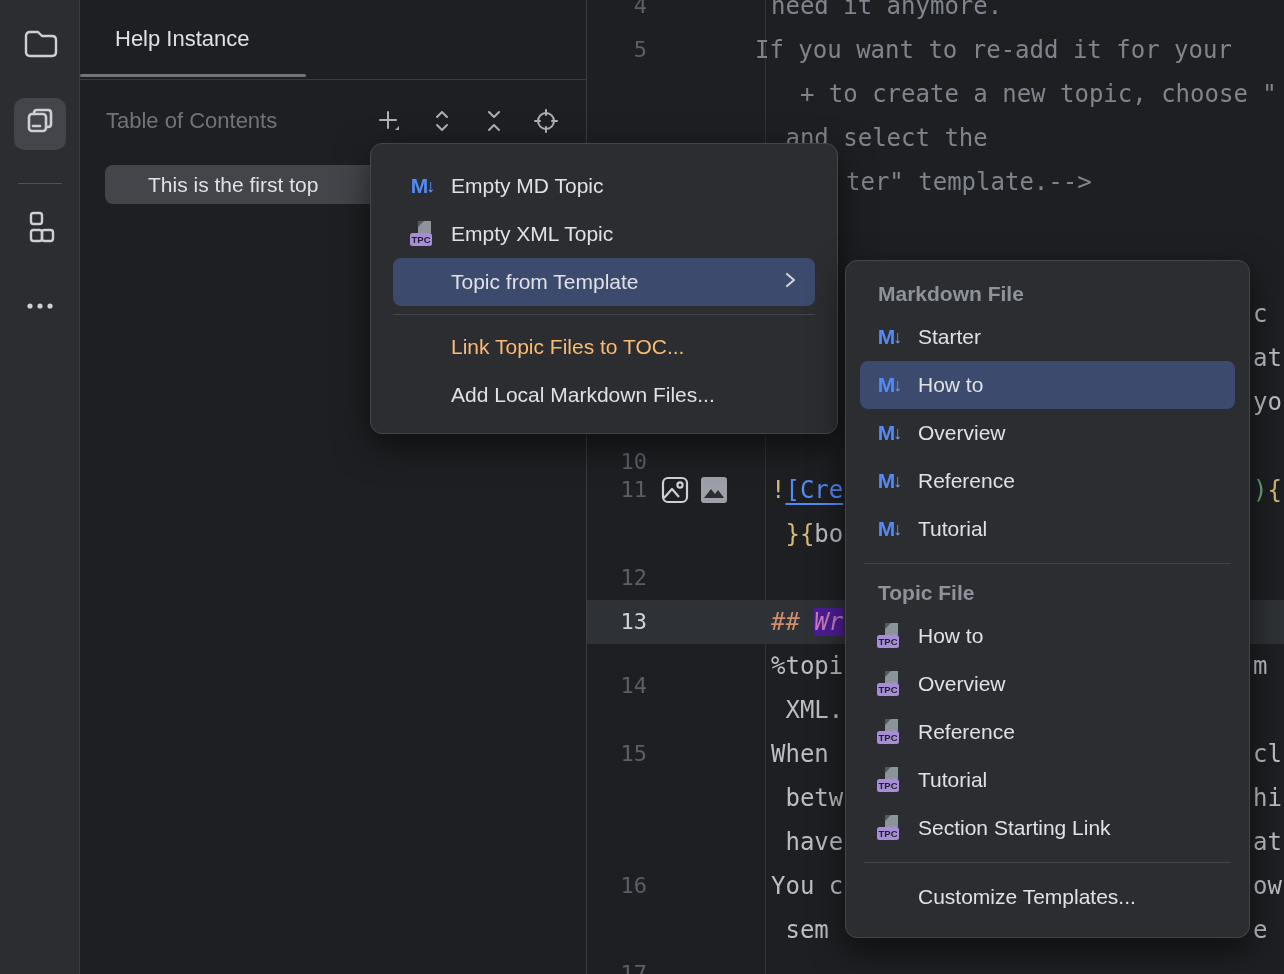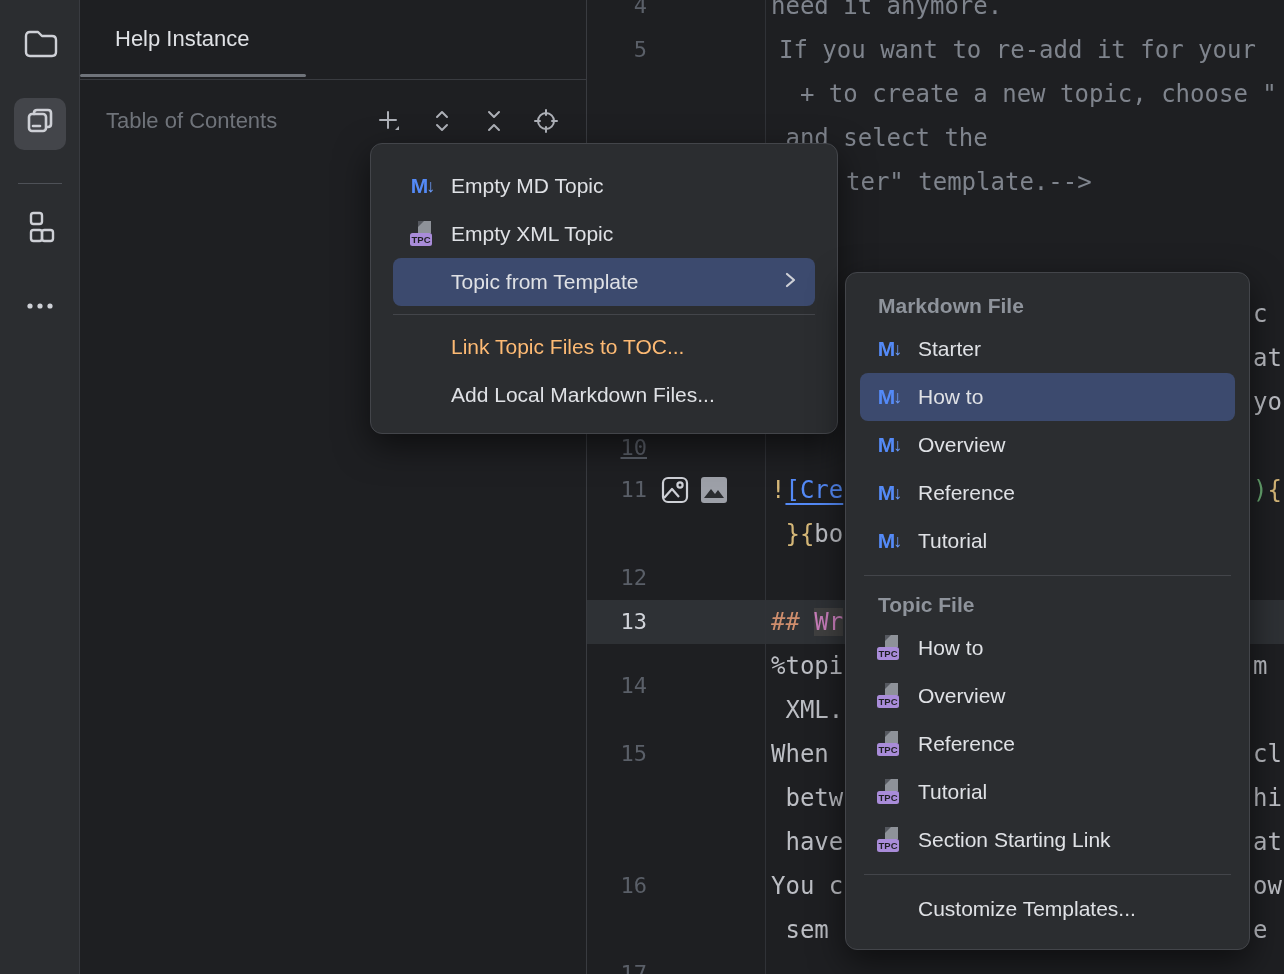--- a/index.html
+++ b/index.html
@@ -34,28 +34,28 @@
         font-size:22px;color:#5A5F68;}
   .lnum.active{color:#D1D4DA;}
   .crow{position:absolute;height:44px;line-height:44px;font-size:24px;white-space:pre;}
   .frag{position:absolute;left:666px;height:44px;line-height:44px;font-size:24px;white-space:pre;}
   .tk-comment{color:#7F848D;}
   .tk-code{color:#BCBEC4;}
   .tk-punct{color:#D5B778;}
   .tk-link{color:#548AF7;text-decoration:underline;text-underline-offset:5px;}
   .tk-green{color:#6AAB73;}
   .tk-hmark{color:#CF8E6D;font-style:italic;}
-  .tk-htext{color:#C87DBB;background:#404040;}
+  .tk-htext{color:#C87DBB;font-style:italic;background:#4c1d95;}
   .gutter-icons{position:absolute;left:72px;height:44px;display:flex;align-items:center;gap:8px;}
 
   
   .popup{position:absolute;background:#2B2D30;border:1px solid #43454A;border-radius:12px;
          box-shadow:0 12px 34px rgba(0,0,0,.55);box-sizing:border-box;z-index:10;}
   #menu1{left:370px;top:143px;width:468px;padding:18px 0 14px 0;}
-  #menu2{left:845px;top:272px;width:405px;padding:14px 0 16px 0;z-index:11;}
+  #menu2{left:845px;top:260px;width:405px;padding:14px 0 16px 0;z-index:11;}
   .mitem{position:relative;height:48px;border-radius:8px;display:flex;align-items:center;
          padding-left:58px;box-sizing:border-box;font-size:21px;color:#DFE1E5;white-space:nowrap;}
   #menu1 .mitem{margin:0 22px;}
   #menu2 .mitem{margin:0 14px;}
   .mitem.hl{background:#3C4A6E;}
   .mitem.disabled{color:#fdba74;}
   .mitem .ic{position:absolute;left:14px;top:50%;transform:translateY(-50%);width:32px;height:28px;
              display:flex;align-items:center;justify-content:center;}
   .msep{height:1px;background:#43454A;}
   #menu1 .msep{margin:8px 22px;}
@@ -124,29 +124,32 @@
             <path d="M7 3 l5 5 5-5 M7 21 l5-5 5 5"></path>
           </svg></span>
       </div>
       <div class="tool-btn" style="left: 450px;">
         <span><svg width="26" height="26" viewBox="0 0 26 26" fill="none" stroke="#AEB1B8" stroke-width="2" stroke-linecap="round">
             <circle cx="13" cy="13" r="8"></circle>
             <path d="M13 2 v5 M13 19 v5 M2 13 h5 M19 13 h5"></path>
           </svg></span>
       </div>
     </div>
+  <div id="toc-pill">
+    <span>This is the first top</span>
+  </div>
 </div>
 
 <div id="editor" class="abs">
   <div id="current-line" style="top: 600px;"></div>
   <div id="gutter-sep"></div>
   <div id="gutter">
       <div class="lnum" style="top: -16px;">4</div>
       <div class="lnum" style="top: 28px;">5</div>
-      <div class="lnum" style="top: 426px; text-decoration: underline;">10</div>
+      <div class="lnum" style="top: 440px;">10</div>
       <div class="lnum" style="top: 468px;">11</div>
       <div class="lnum" style="top: 556px;">12</div>
       <div class="lnum active" style="top: 600px;">13</div>
       <div class="lnum" style="top: 664px;">14</div>
       <div class="lnum" style="top: 732px;">15</div>
       <div class="lnum" style="top: 864px;">16</div>
       <div class="lnum" style="top: 952px;">17</div>
       <div class="gutter-icons" style="top: 468px;">
         <span style="display:flex">
           <svg width="32" height="32" viewBox="0 0 32 32" fill="none" stroke="#CED0D6" stroke-width="2.2" stroke-linejoin="round">
@@ -158,21 +161,21 @@
         <span style="display:flex">
           <svg width="30" height="30" viewBox="0 0 30 30">
             <rect x="2" y="2" width="26" height="26" rx="3" fill="#9DA0A8"></rect>
             <path d="M5 23 l7-9 4 5 3-4 6 8 z" fill="#2B2D30"></path>
           </svg>
         </span>
       </div>
     </div>
   <div id="rows">
       <div class="crow" style="top: -16px; left: 184px;"><span class="tk-comment">need it anymore.</span></div>
-      <div class="crow" style="top: 28px; left: 192px;"><span class="tk-comment">If you want to re-add it for your</span></div>
+      <div class="crow" style="top: 28px; left: 168px;"><span class="tk-comment">If you want to re-add it for your</span></div>
       <div class="crow" style="top: 72px; left: 184px;"><span class="tk-comment">  + to create a new topic, choose "</span></div>
       <div class="crow" style="top: 116px; left: 184px;"><span class="tk-comment"> and select the</span></div>
       <div class="crow" style="top: 160px; left: 259px;"><span class="tk-comment">ter" template.--&gt;</span></div>
       <div class="frag" style="top: 292px;"><span class="tk-code">c</span></div>
       <div class="frag" style="top: 336px;"><span class="tk-code">at</span></div>
       <div class="frag" style="top: 380px;"><span class="tk-code">yo</span></div>
       <div class="crow" style="top: 468px; left: 184px;"><span class="tk-punct">!</span><span class="tk-link">[Cre</span></div>
       <div class="frag" style="top: 468px;"><span class="tk-green">)</span><span class="tk-punct">{</span></div>
       <div class="crow" style="top: 512px; left: 184px;"><span class="tk-code"> </span><span class="tk-punct">}{</span><span class="tk-code">bo</span></div>
       <div class="crow" style="top: 600px; left: 184px;"><span class="tk-hmark">## </span><span class="tk-htext">Wr</span></div>

